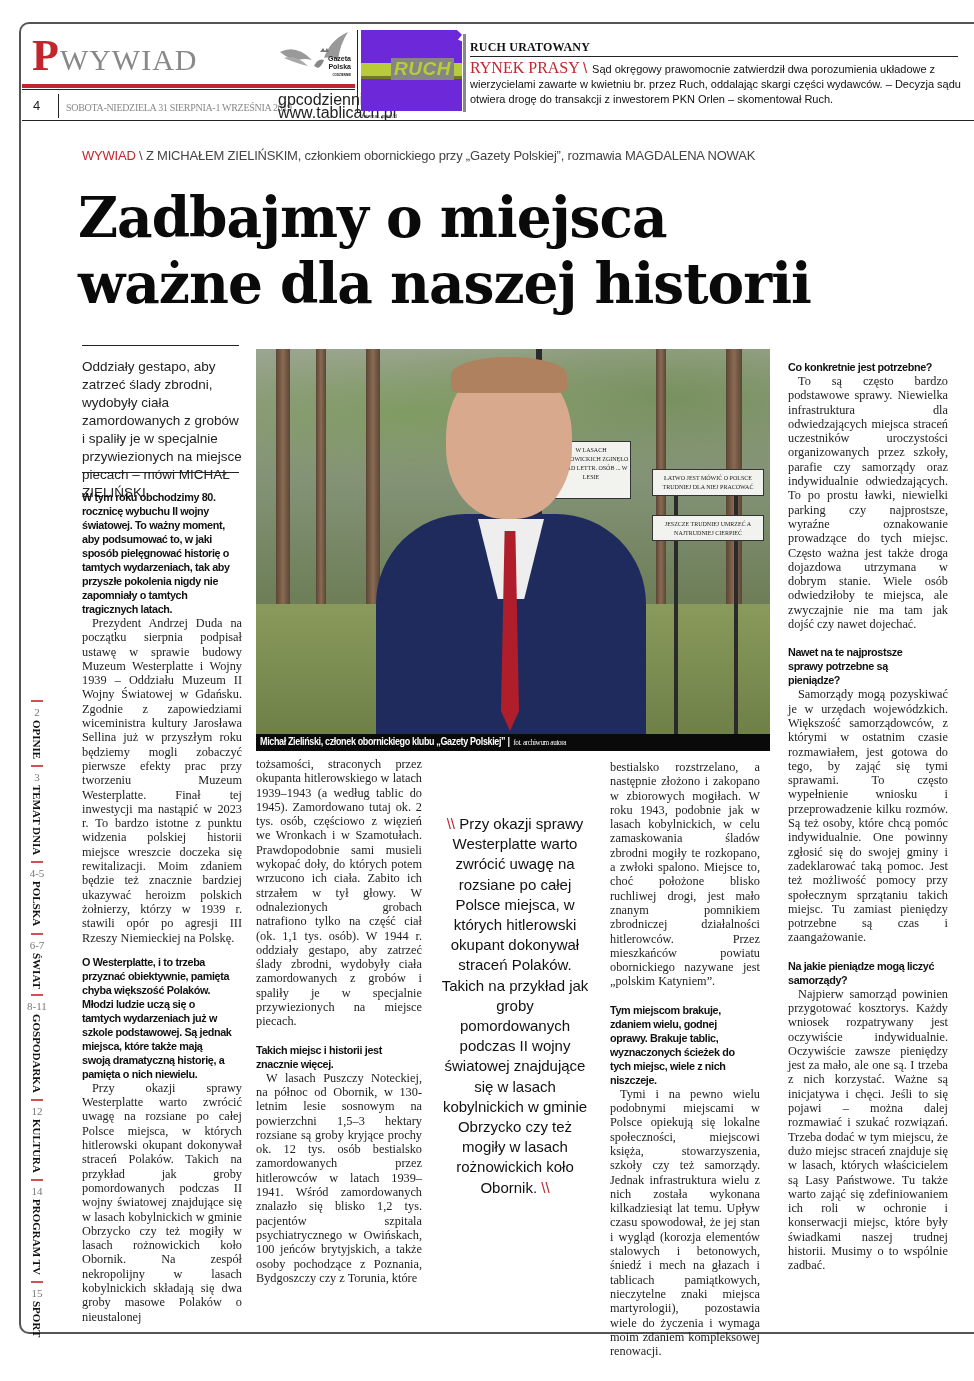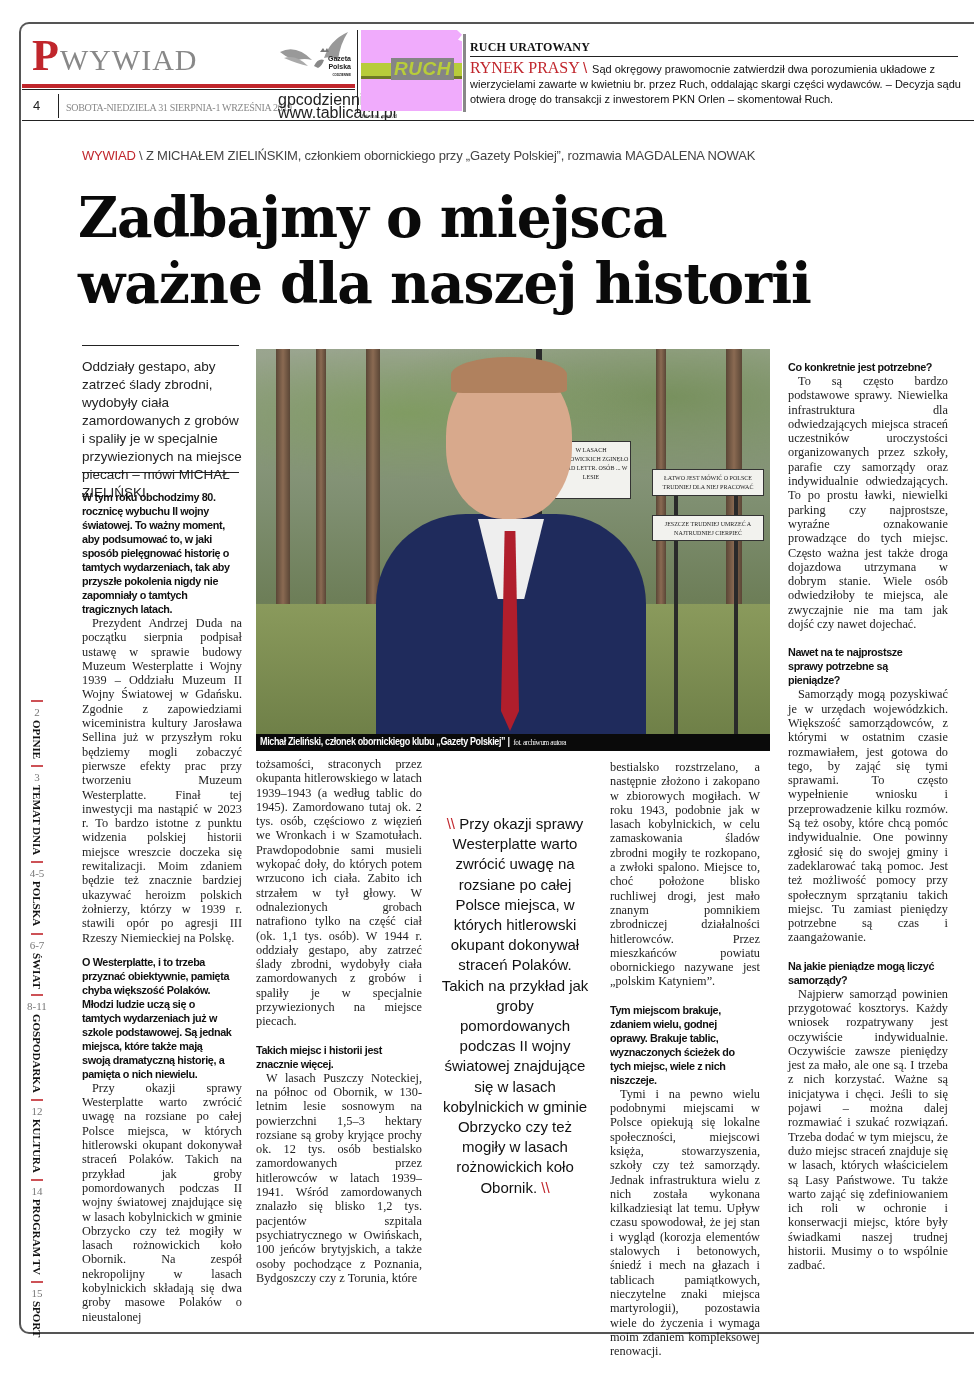--- a/index.html
+++ b/index.html
@@ -24,21 +24,21 @@
   .page-num-sep { position: absolute; left: 58px; top: 94px; width: 1px; height: 24px; background: #222; }
   .issue-date { position: absolute; left: 66px; top: 102px; font-family: "Liberation Serif", serif; font-size: 10px; color: #888; letter-spacing: -0.3px; }
   .urls { position: absolute; left: 278px; top: 93px; font-family: "Liberation Sans", sans-serif; font-size: 16px; line-height: 13px; color: #222; }
   .header-bottom-line { position: absolute; left: 22px; top: 120px; width: 952px; height: 1px; background: #222; }
 
   .gp-logo { position: absolute; left: 278px; top: 30px; width: 76px; height: 50px; }
   .gp-logo-text { position: absolute; left: 328px; top: 55px; font-family: "Liberation Sans", sans-serif; font-size: 7px; font-weight: bold; line-height: 8px; color: #222; text-align: right; }
   .gp-logo-small { font-size: 3px; }
 
   .logo-sep { position: absolute; left: 357px; top: 30px; width: 1px; height: 82px; background: #222; }
-  .ruch-photo { position: absolute; left: 361px; top: 30px; width: 101px; height: 81px; background: #f0abfc; clip-path: polygon(0 0, 95% 0, 100% 6%, 96% 12%, 100% 14%, 100% 100%, 0 100%); }
+  .ruch-photo { position: absolute; left: 361px; top: 30px; width: 101px; height: 81px; background: #6d28d9; clip-path: polygon(0 0, 95% 0, 100% 6%, 96% 12%, 100% 14%, 100% 100%, 0 100%); }
   .ruch-bar { position: absolute; left: 0; top: 33px; width: 100%; height: 13px; background: #b8cc3a; }
   .ruch-bar-dark { position: absolute; left: 0; top: 46px; width: 100%; height: 3px; background: #6e7a25; }
   .ruch-label { position: absolute; left: 30px; top: 28px; font-family: "Liberation Sans", sans-serif; font-weight: bold; font-style: italic; font-size: 19px; color: #b8cc3a; letter-spacing: 0.5px; text-shadow: 0 0 2px #858585; background: #858585; padding: 0 3px; }
   .photo-credit-small { position: absolute; left: 362px; top: 113px; font-family: "Liberation Sans", sans-serif; font-size: 5px; color: #333; }
 
   .news-bracket { position: absolute; left: 463px; top: 34px; width: 3px; height: 78px; background: #888; }
   .news-title { position: absolute; left: 470px; top: 40px; font-family: "Liberation Serif", serif; font-weight: bold; font-size: 12px; color: #111; letter-spacing: 0.2px; }
   .news-title-line { position: absolute; left: 470px; top: 56px; width: 488px; height: 1px; background: #222; }
   .news-body { position: absolute; left: 470px; top: 60px; width: 495px; font-family: "Liberation Sans", sans-serif; font-size: 11px; line-height: 15px; color: #111; }
   .news-kicker { font-family: "Liberation Serif", serif; color: #c0262c; font-size: 16px; }

